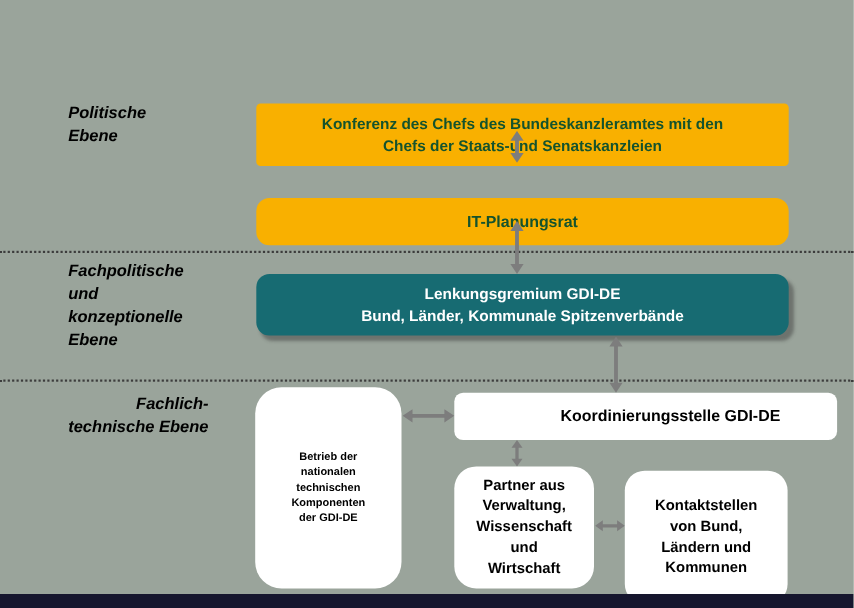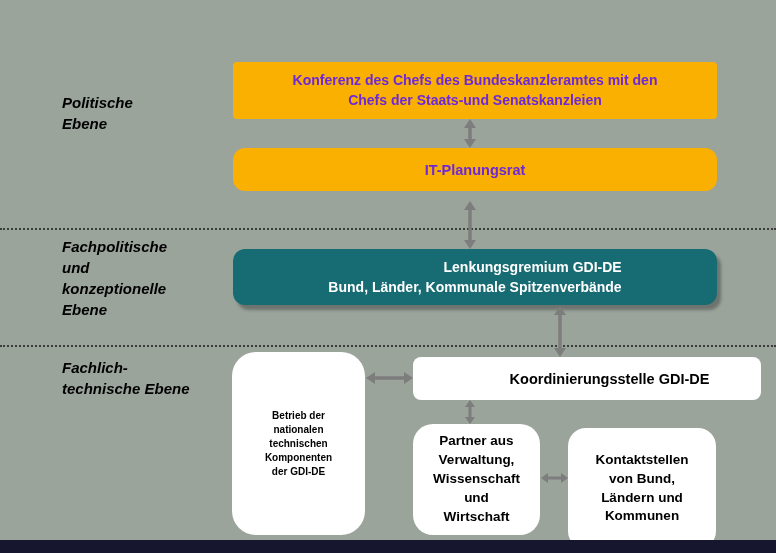--- a/index.html
+++ b/index.html
@@ -28,34 +28,34 @@
     left: 62px;
     color: #000000;
     font-weight: bold;
     font-style: italic;
     font-size: 15px;
     line-height: 1.4;
     white-space: pre-line;
   }
   .lbl-politisch     { top: 92px;  }
   .lbl-fachpolitisch { top: 236px; }
-  .lbl-fachlich      { top: 357px; }
+  .lbl-fachlich      { top: 357px; text-align: right; }
 
   .box {
     position: absolute;
     display: flex;
     align-items: center;
     justify-content: center;
     text-align: center;
     font-weight: bold;
     white-space: pre-line;
   }
-  .orange { background: var(--orange, #F9B000); color: #6d28d9; }
+  .orange { background: var(--orange, #F9B000); color: #14532d; margin-top: 32px; }
   .teal   { background: var(--teal, #176B72); color: #fff;
-            box-shadow: 4px 5px 3px rgba(55,55,55,0.45); text-align: right; }
+            box-shadow: 4px 5px 3px rgba(55,55,55,0.45); }
   .white  { background: #ffffff; color: #000; }
 
   .box-konferenz     { left: 233px; top: 62px;  width: 484px; height: 57px;  border-radius: 4px;  font-size: 14px;   line-height: 1.4; }
   .box-itplanungsrat { left: 233px; top: 148px; width: 484px; height: 43px;  border-radius: 12px; font-size: 14.5px; }
   .box-lenkung       { left: 233px; top: 249px; width: 484px; height: 56px;  border-radius: 12px; font-size: 14px;   line-height: 1.45; }
   .box-betrieb       { left: 232px; top: 352px; width: 133px; height: 183px; border-radius: 24px; font-size: 10px; line-height: 1.4; }
   .box-koord         { left: 413px; top: 357px; width: 303px; height: 43px;  border-radius: 8px;  font-size: 14.5px; padding-left: 45px; }
   .box-partner       { left: 413px; top: 424px; width: 127px; height: 111px; border-radius: 20px; font-size: 13.5px; line-height: 1.4; }
   .box-kontakt       { left: 568px; top: 428px; width: 148px; height: 121px;  border-radius: 18px; font-size: 13.5px; line-height: 1.4; }
 

